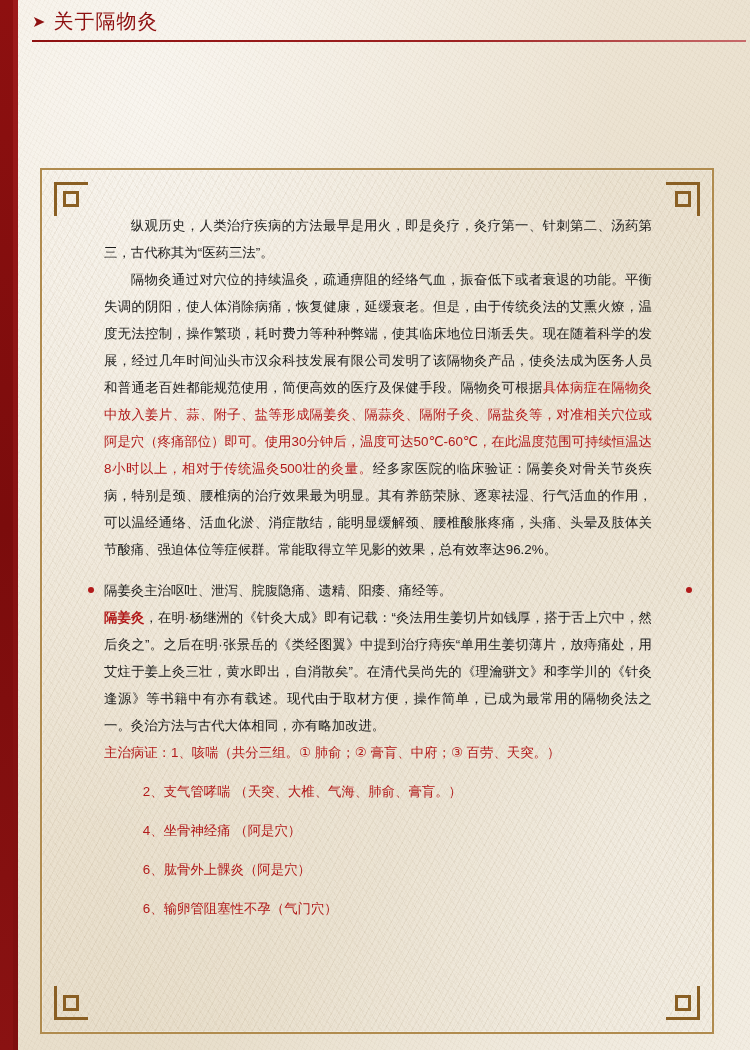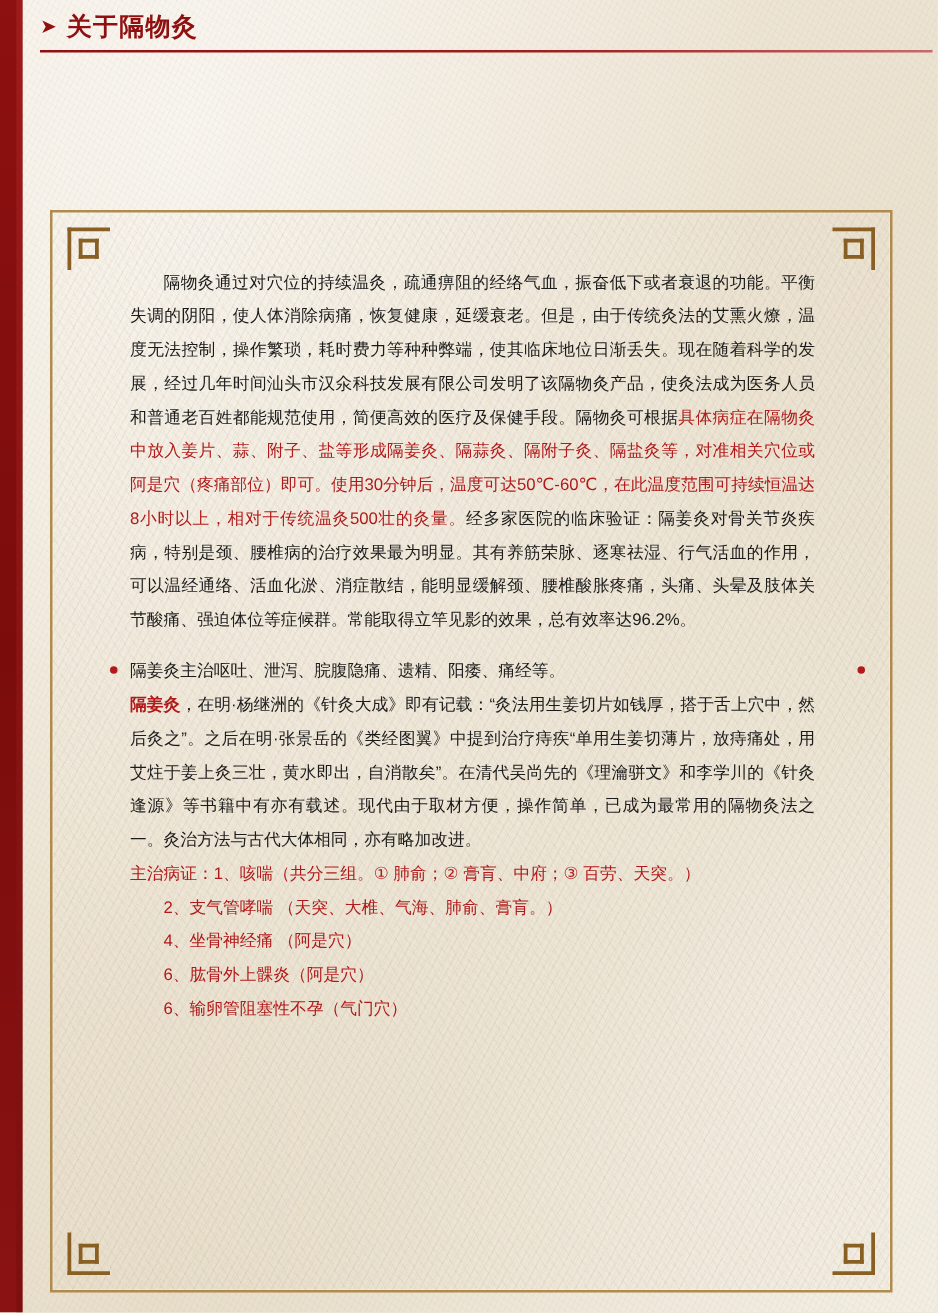--- a/index.html
+++ b/index.html
@@ -65,21 +65,21 @@
   }
   .arrow-icon {
     color: #8e1010;
     font-size: 16px;
     line-height: 16px;
     margin-right: 8px;
   }
   .header-title {
     color: #8e1010;
     font-size: 20px;
-    font-weight: bold;
+    font-weight: normal;
     letter-spacing: 1px;
   }
   .header-rule {
     position: absolute;
     left: 14px;
     top: 40px;
     width: 714px;
     height: 2px;
     background: linear-gradient(90deg, #8e1010 0%, #9d2222 60%, #c76a6a 100%);
   }
@@ -179,21 +179,21 @@
     background: #b11a1a;
   }
   .bold { font-weight: bold; }
   .sub-list {
     margin: 0;
     padding: 0;
     list-style: none;
     color: #b11a1a;
   }
   .sub-list li {
-    margin: 0;
+    margin: 12px;
     padding-left: 2em;
     text-indent: 0;
   }
   .lead {
     color: #b11a1a;
   }
 </style>
 </head>
 <body>
 
@@ -241,20 +241,21 @@
       <span class="h1"></span>
         <span class="v1"></span>
         <span class="h2"></span>
         <span class="v2"></span>
         <span class="h3"></span>
         <span class="v3"></span>
     </div>
 
     <div class="panel-body">
 
+      <p class="para indent">纵观历史，人类治疗疾病的方法最早是用火，即是灸疗，灸疗第一、针刺第二、汤药第三，古代称其为“医药三法”。</p>
 
       <p class="para indent"><span>隔物灸通过对穴位的持续温灸，疏通痹阻的经络气血，振奋低下或者衰退的功能。平衡失调的阴阳，使人体消除病痛，恢复健康，延缓衰老。但是，由于传统灸法的艾熏火燎，温度无法控制，操作繁琐，耗时费力等种种弊端，使其临床地位日渐丢失。现在随着科学的发展，经过几年时间汕头市汉氽科技发展有限公司发明了该隔物灸产品，使灸法成为医务人员和普通老百姓都能规范使用，简便高效的医疗及保健手段。隔物灸可根据</span><span class="red">具体病症在隔物灸中放入姜片、蒜、附子、盐等形成隔姜灸、隔蒜灸、隔附子灸、隔盐灸等，对准相关穴位或阿是穴（疼痛部位）即可。使用30分钟后，温度可达50℃-60℃，在此温度范围可持续恒温达8小时以上，相对于传统温灸500壮的灸量。</span><span>经多家医院的临床验证：隔姜灸对骨关节炎疾病，特别是颈、腰椎病的治疗效果最为明显。其有养筋荣脉、逐寒祛湿、行气活血的作用，可以温经通络、活血化淤、消症散结，能明显缓解颈、腰椎酸胀疼痛，头痛、头晕及肢体关节酸痛、强迫体位等症候群。常能取得立竿见影的效果，总有效率达96.2%。</span></p>
 
       <div class="bullet-block">
         <span class="bullet-dot"></span>
         <span class="bullet-dot-right"></span>
         <p class="para">隔姜灸主治呕吐、泄泻、脘腹隐痛、遗精、阳痿、痛经等。</p>
         <p class="para"><span class="red bold">隔姜灸</span><span>，在明·杨继洲的《针灸大成》即有记载：“灸法用生姜切片如钱厚，搭于舌上穴中，然后灸之”。之后在明·张景岳的《类经图翼》中提到治疗痔疾“单用生姜切薄片，放痔痛处，用艾炷于姜上灸三壮，黄水即出，自消散矣”。在清代吴尚先的《理瀹骈文》和李学川的《针灸逢源》等书籍中有亦有载述。现代由于取材方便，操作简单，已成为最常用的隔物灸法之一。灸治方法与古代大体相同，亦有略加改进。</span></p>
 
         <p class="para lead"><span>主治病证：</span><span>1、咳喘（共分三组。① 肺俞；② 膏肓、中府；③ 百劳、天突。）</span></p>

